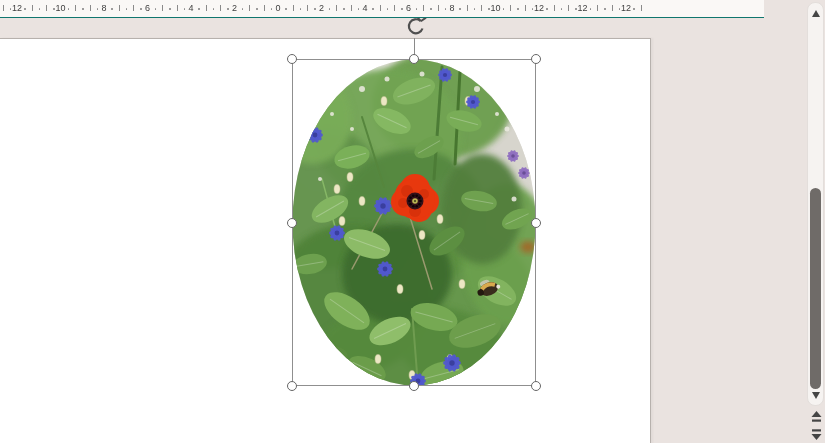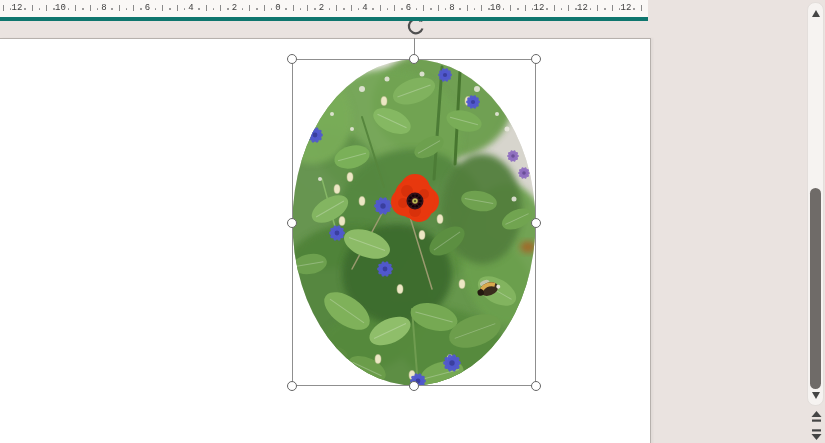--- a/index.html
+++ b/index.html
@@ -3,22 +3,22 @@
 <meta charset="utf-8">
 <style>
   html,body{margin:0;padding:0;}
   body{
     width:825px;height:443px;position:relative;overflow:hidden;
     background:#eae3e0;
     font-family:"Liberation Sans", sans-serif;
   }
   
   .ruler{
-    position:absolute;left:0;top:0;width:648px;height:17px;
-    background:#faf8f6;border-bottom:4px solid #0f766e;z-index:40;font-family:Liberation Mono, monospace;
+    position:absolute;left:0;top:0;width:764px;height:17px;
+    background:#faf8f6;border-bottom:1px solid #0f766e;z-index:40;
   }
   .rlabel{
     position:absolute;top:3px;transform:translateX(-50%);
     font-size:9px;line-height:11px;color:#3e3e3e;
   }
   .rtick{position:absolute;top:5px;width:1px;height:6px;background:#8a8a8a;}
   .rdot{position:absolute;top:8px;width:1.5px;height:1.5px;border-radius:50%;background:#8a8a8a;}
   
   .page{
     position:absolute;left:0;top:38px;width:650px;height:405px;

